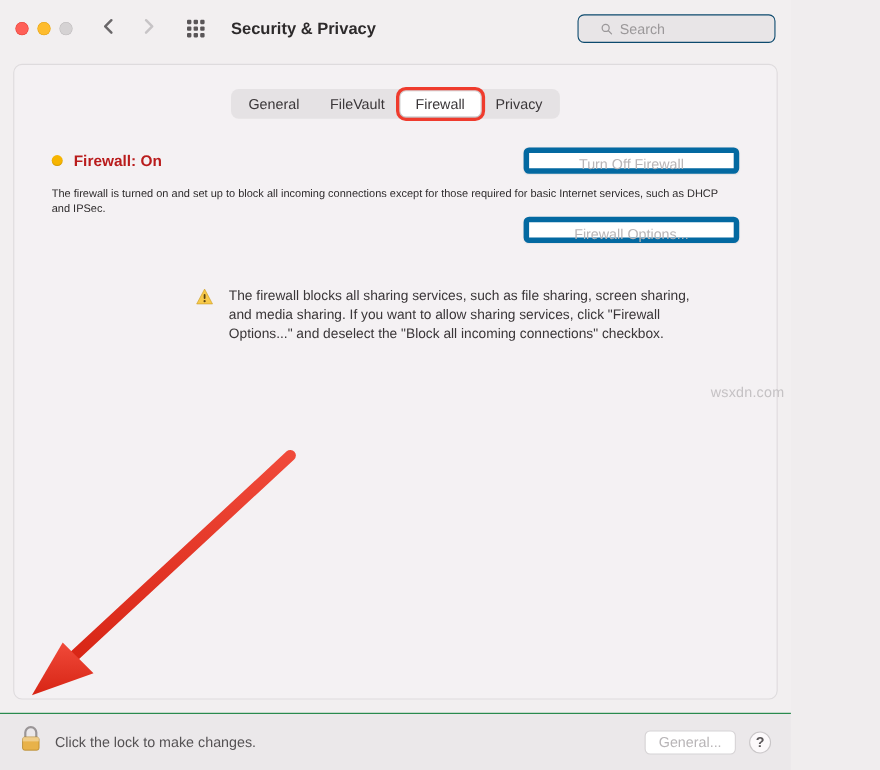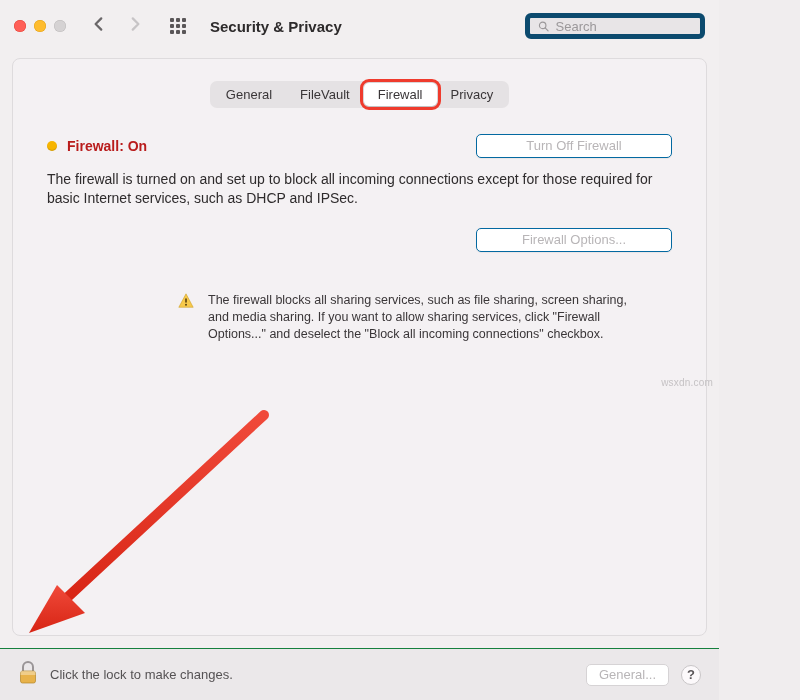--- a/index.html
+++ b/index.html
@@ -10,55 +10,55 @@
     .tl { width: 12px; height: 12px; border-radius: 50%; }
     .tl.close { background: #ff5f57; box-shadow: inset 0 0 0 .5px #e24238; }
     .tl.min { background: #febc2e; box-shadow: inset 0 0 0 .5px #e1a116; }
     .tl.max { background: #d5d2d3; box-shadow: inset 0 0 0 .5px #bdbabb; }
     .nav { display: flex; gap: 18px; margin-right: 18px; }
     .nav svg { width: 18px; height: 18px; }
     .apps-icon { width: 16px; height: 16px; display: grid; grid-template-columns: repeat(3,4px); grid-template-rows: repeat(3,4px); gap: 2px; margin-right: 16px; }
     .apps-icon span { width: 4px; height: 4px; background: #5a5658; border-radius: 1px; }
     .title { font-size: 15px; font-weight: 600; color: #2d2a2b; flex: 0 0 auto; }
     .spacer { flex: 1; }
-    .search { width: 180px; height: 26px; background: #e8e5e7; border: 5px solid #0c4a6e; border-radius: 6px; display: flex; align-items: center; padding: 0 8px; gap: 6px; color: #9b989a; }
+    .search { width: 180px; height: 26px; background: #e8e5e7; border: 1px solid #0c4a6e; border-radius: 6px; display: flex; align-items: center; padding: 0 20px; gap: 6px; color: #9b989a; }
     .search svg { width: 13px; height: 13px; }
     .search input { border: none; outline: none; background: transparent; font-size: 13px; color: #444; width: 100%; }
     .search input::placeholder { color: #9b989a; }
 
     .pane { margin: 6px 12px 12px 12px; flex: 1; border: 1px solid #dedbdd; border-radius: 8px; background: #f4f1f3; padding: 22px 34px 18px 34px; position: relative; display: flex; flex-direction: column; }
     
     .tabs { display: flex; justify-content: center; margin-bottom: 26px; }
     .segmented { display: flex; background: #e5e2e4; border-radius: 7px; padding: 2px; position: relative; }
     .seg { padding: 4px 14px; font-size: 13px; color: #3a3638; border-radius: 5px; cursor: default; white-space: nowrap; }
     .seg.sel { background: #ffffff; box-shadow: 0 0.5px 2px rgba(0,0,0,.2); }
     .seg.highlighted { outline: 3px solid #ef3b2d; outline-offset: 1px; }
 
     .status-row { display: flex; align-items: center; gap: 10px; margin-bottom: 12px; }
     .dot { width: 10px; height: 10px; border-radius: 50%; background: #f7b500; box-shadow: inset 0 -1px 1px rgba(0,0,0,.15); }
     .status-text { font-size: 14px; font-weight: 700; color: #b91c1c; flex: 1; }
-    .mac-btn { height: 24px; min-width: 196px; padding: 0 16px; border-radius: 5px; border: 1px solid #0369a1; background: #ffffff; color: #b8b5b7; font-size: 13px; text-align: center; line-height: 22px; box-shadow: 0 .5px 1px rgba(0,0,0,.05); }
+    .mac-btn { height: 24px; min-width: 196px; padding: 0 16px; border-radius: 5px; border: 5px solid #0369a1; background: #ffffff; color: #b8b5b7; font-size: 13px; text-align: center; line-height: 22px; box-shadow: 0 .5px 1px rgba(0,0,0,.05); }
 
-    .desc { font-size: 14px; color: #2e2b2c; line-height: 1.35; margin-bottom: 20px; }
+    .desc { font-size: 10px; color: #2e2b2c; line-height: 1.35; }
     .right { display: flex; justify-content: flex-end; margin-bottom: 40px; }
 
     .note-row { display: flex; gap: 13px; margin-left: 130px; margin-right: 40px; }
     .warning-icon svg { width: 18px; height: 18px; }
     .note-text { font-size: 12.5px; color: #3a3638; line-height: 1.35; }
 
     .arrow { position: absolute; left: -4px; bottom: -4px; pointer-events: none; }
     .arrow svg { width: 280px; height: 240px; }
 
     .footer { height: 52px; border-top: 1px solid #15803d; background: #ebe8ea; display: flex; align-items: center; padding: 0 18px; gap: 12px; }
     .lock-icon svg { width: 20px; height: 26px; }
     .footer-text { font-size: 13px; color: #555254; flex: 1; }
     .adv-btn { height: 22px; padding: 0 12px; border-radius: 5px; border: 1px solid #d6d3d5; background: #ffffff; color: #b8b5b7; font-size: 13px; line-height: 20px; }
     .help-btn { width: 20px; height: 20px; border-radius: 50%; border: 1px solid #c9c6c8; background: #fcf9fb; color: #5a5658; font-size: 13px; font-weight: 700; text-align: center; line-height: 18px; }
 
-    .watermark { position: absolute; right: 6px; bottom: 312px; font-size: 10px; color: #c5c2c4; letter-spacing: .2px; }
+    .watermark { position: absolute; right: 6px; bottom: 336px; font-size: 13px; color: #c5c2c4; letter-spacing: .2px; }
   </style>
 </head>
 <body>
 
 <div class="window">
 
   <div class="toolbar">
     <div class="traffic">
       <div class="tl close"></div>
       <div class="tl min"></div>

